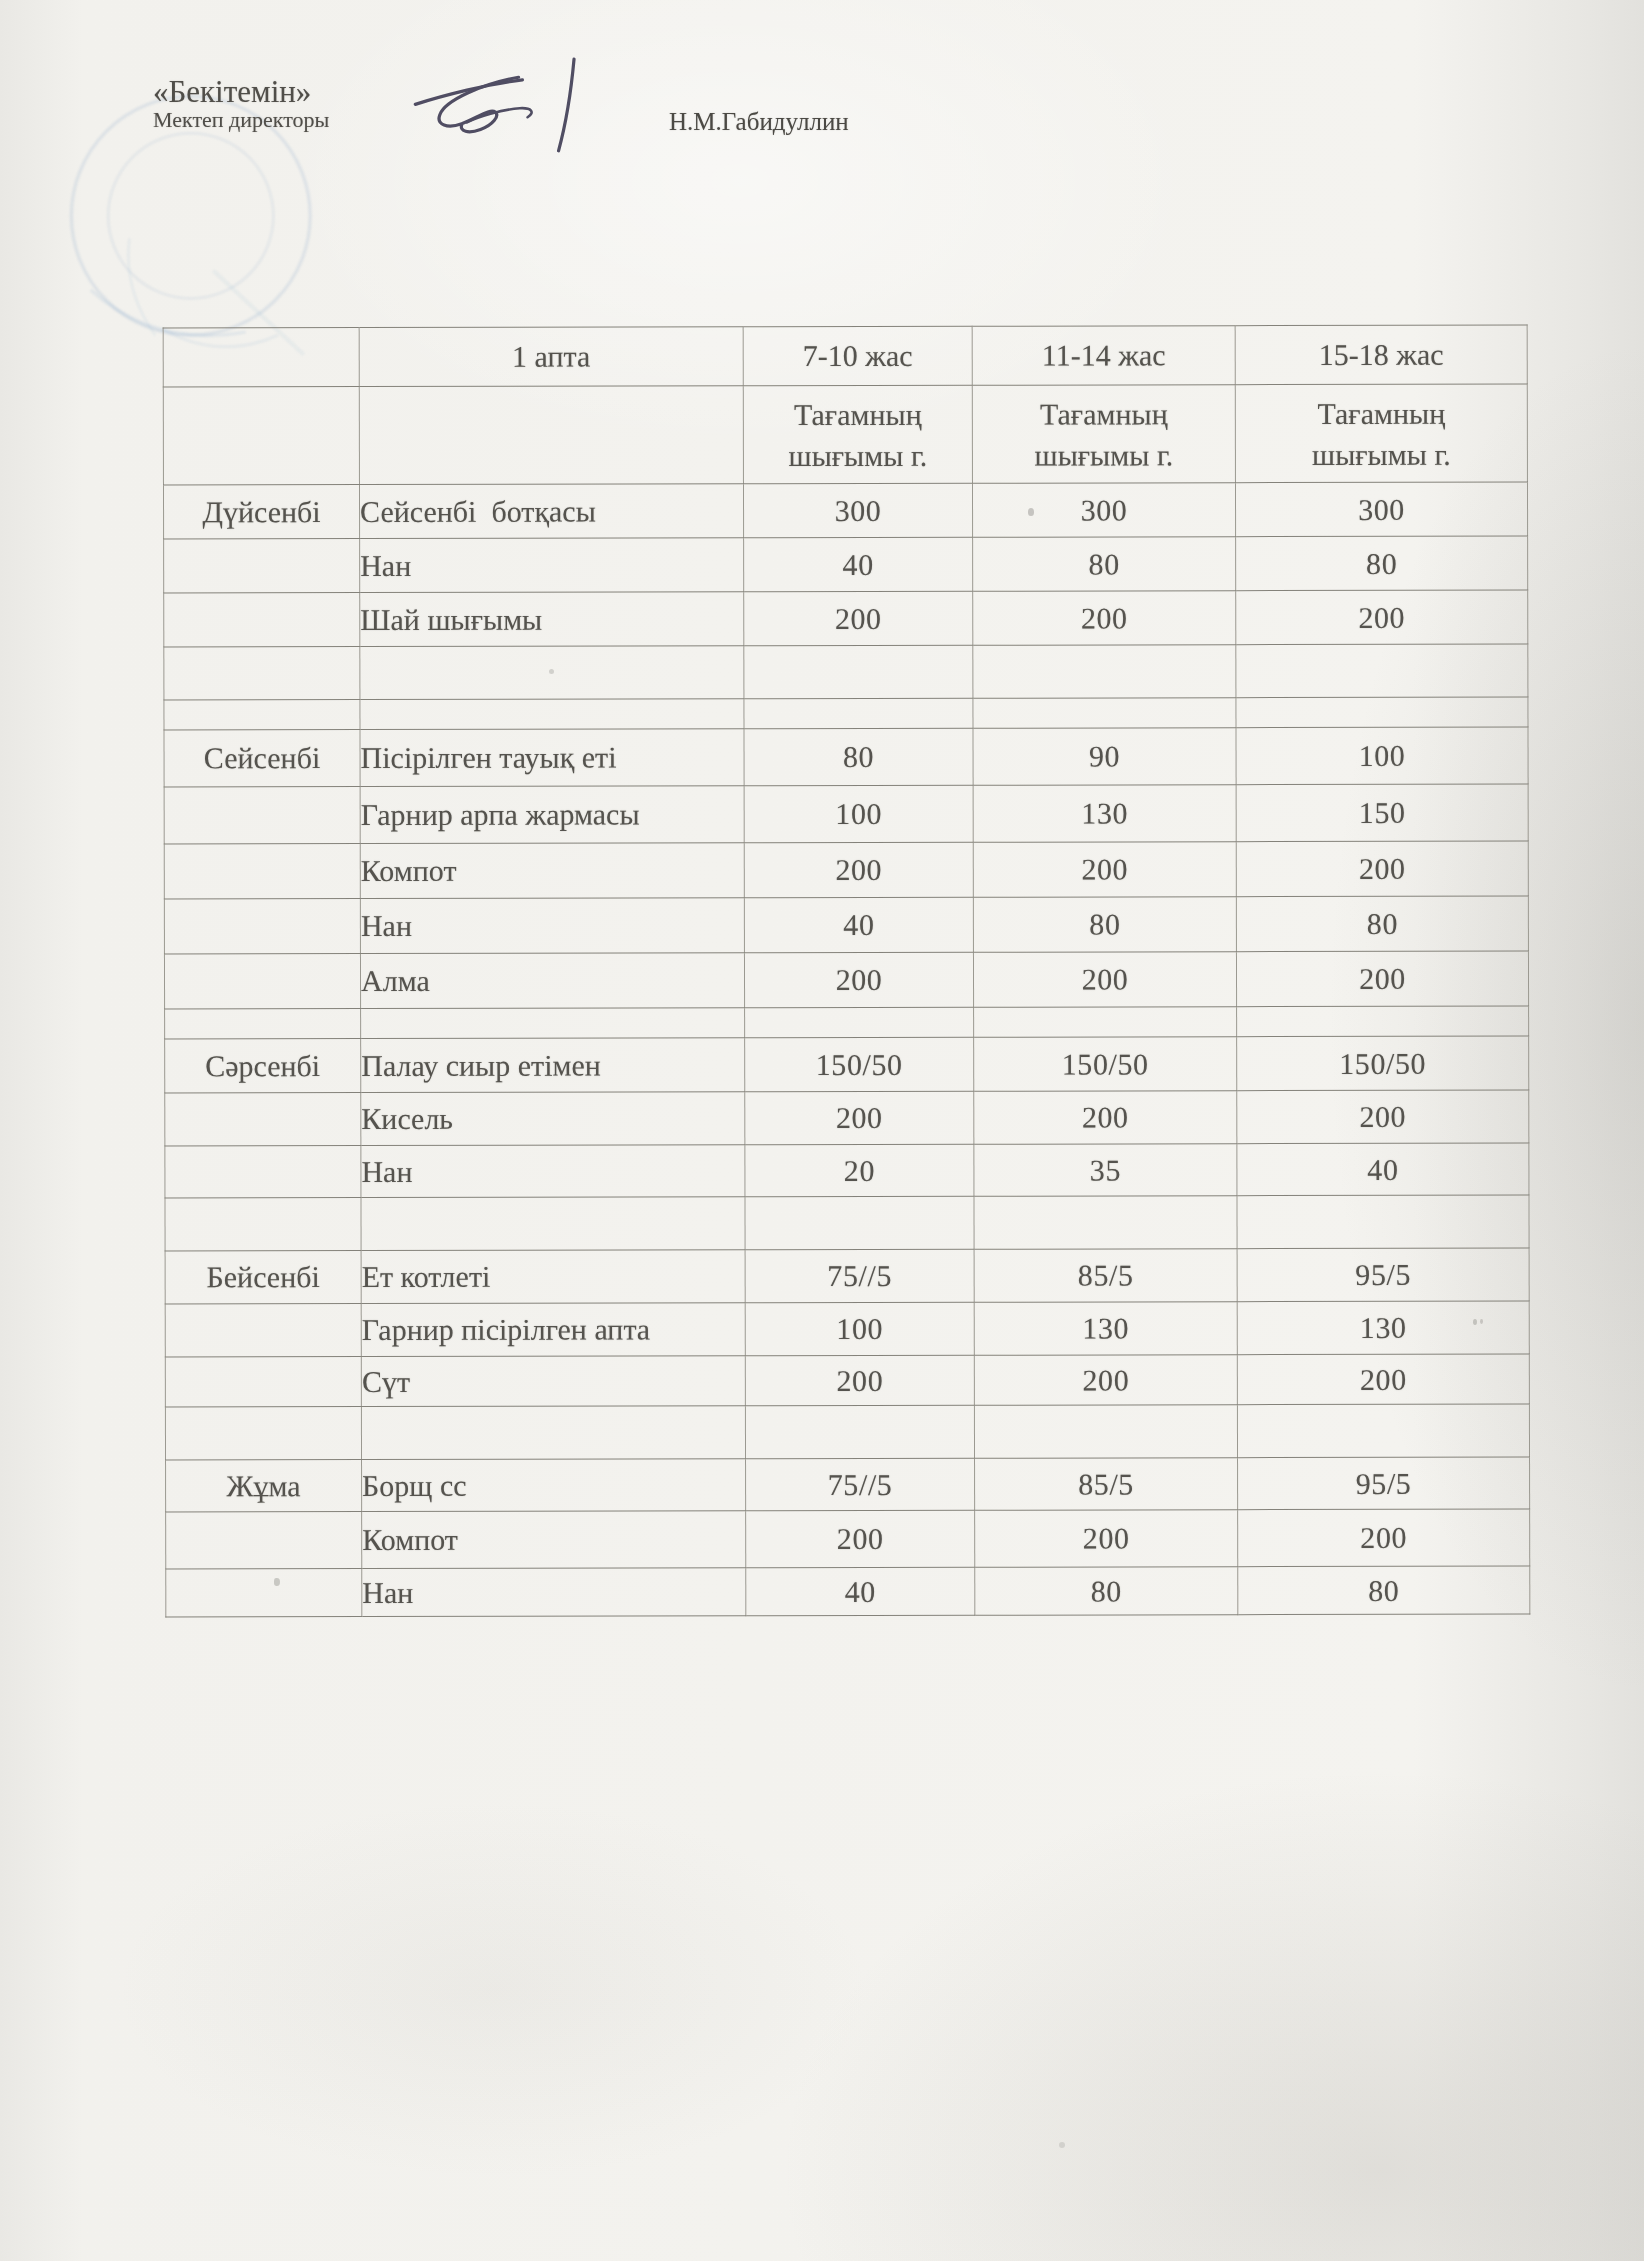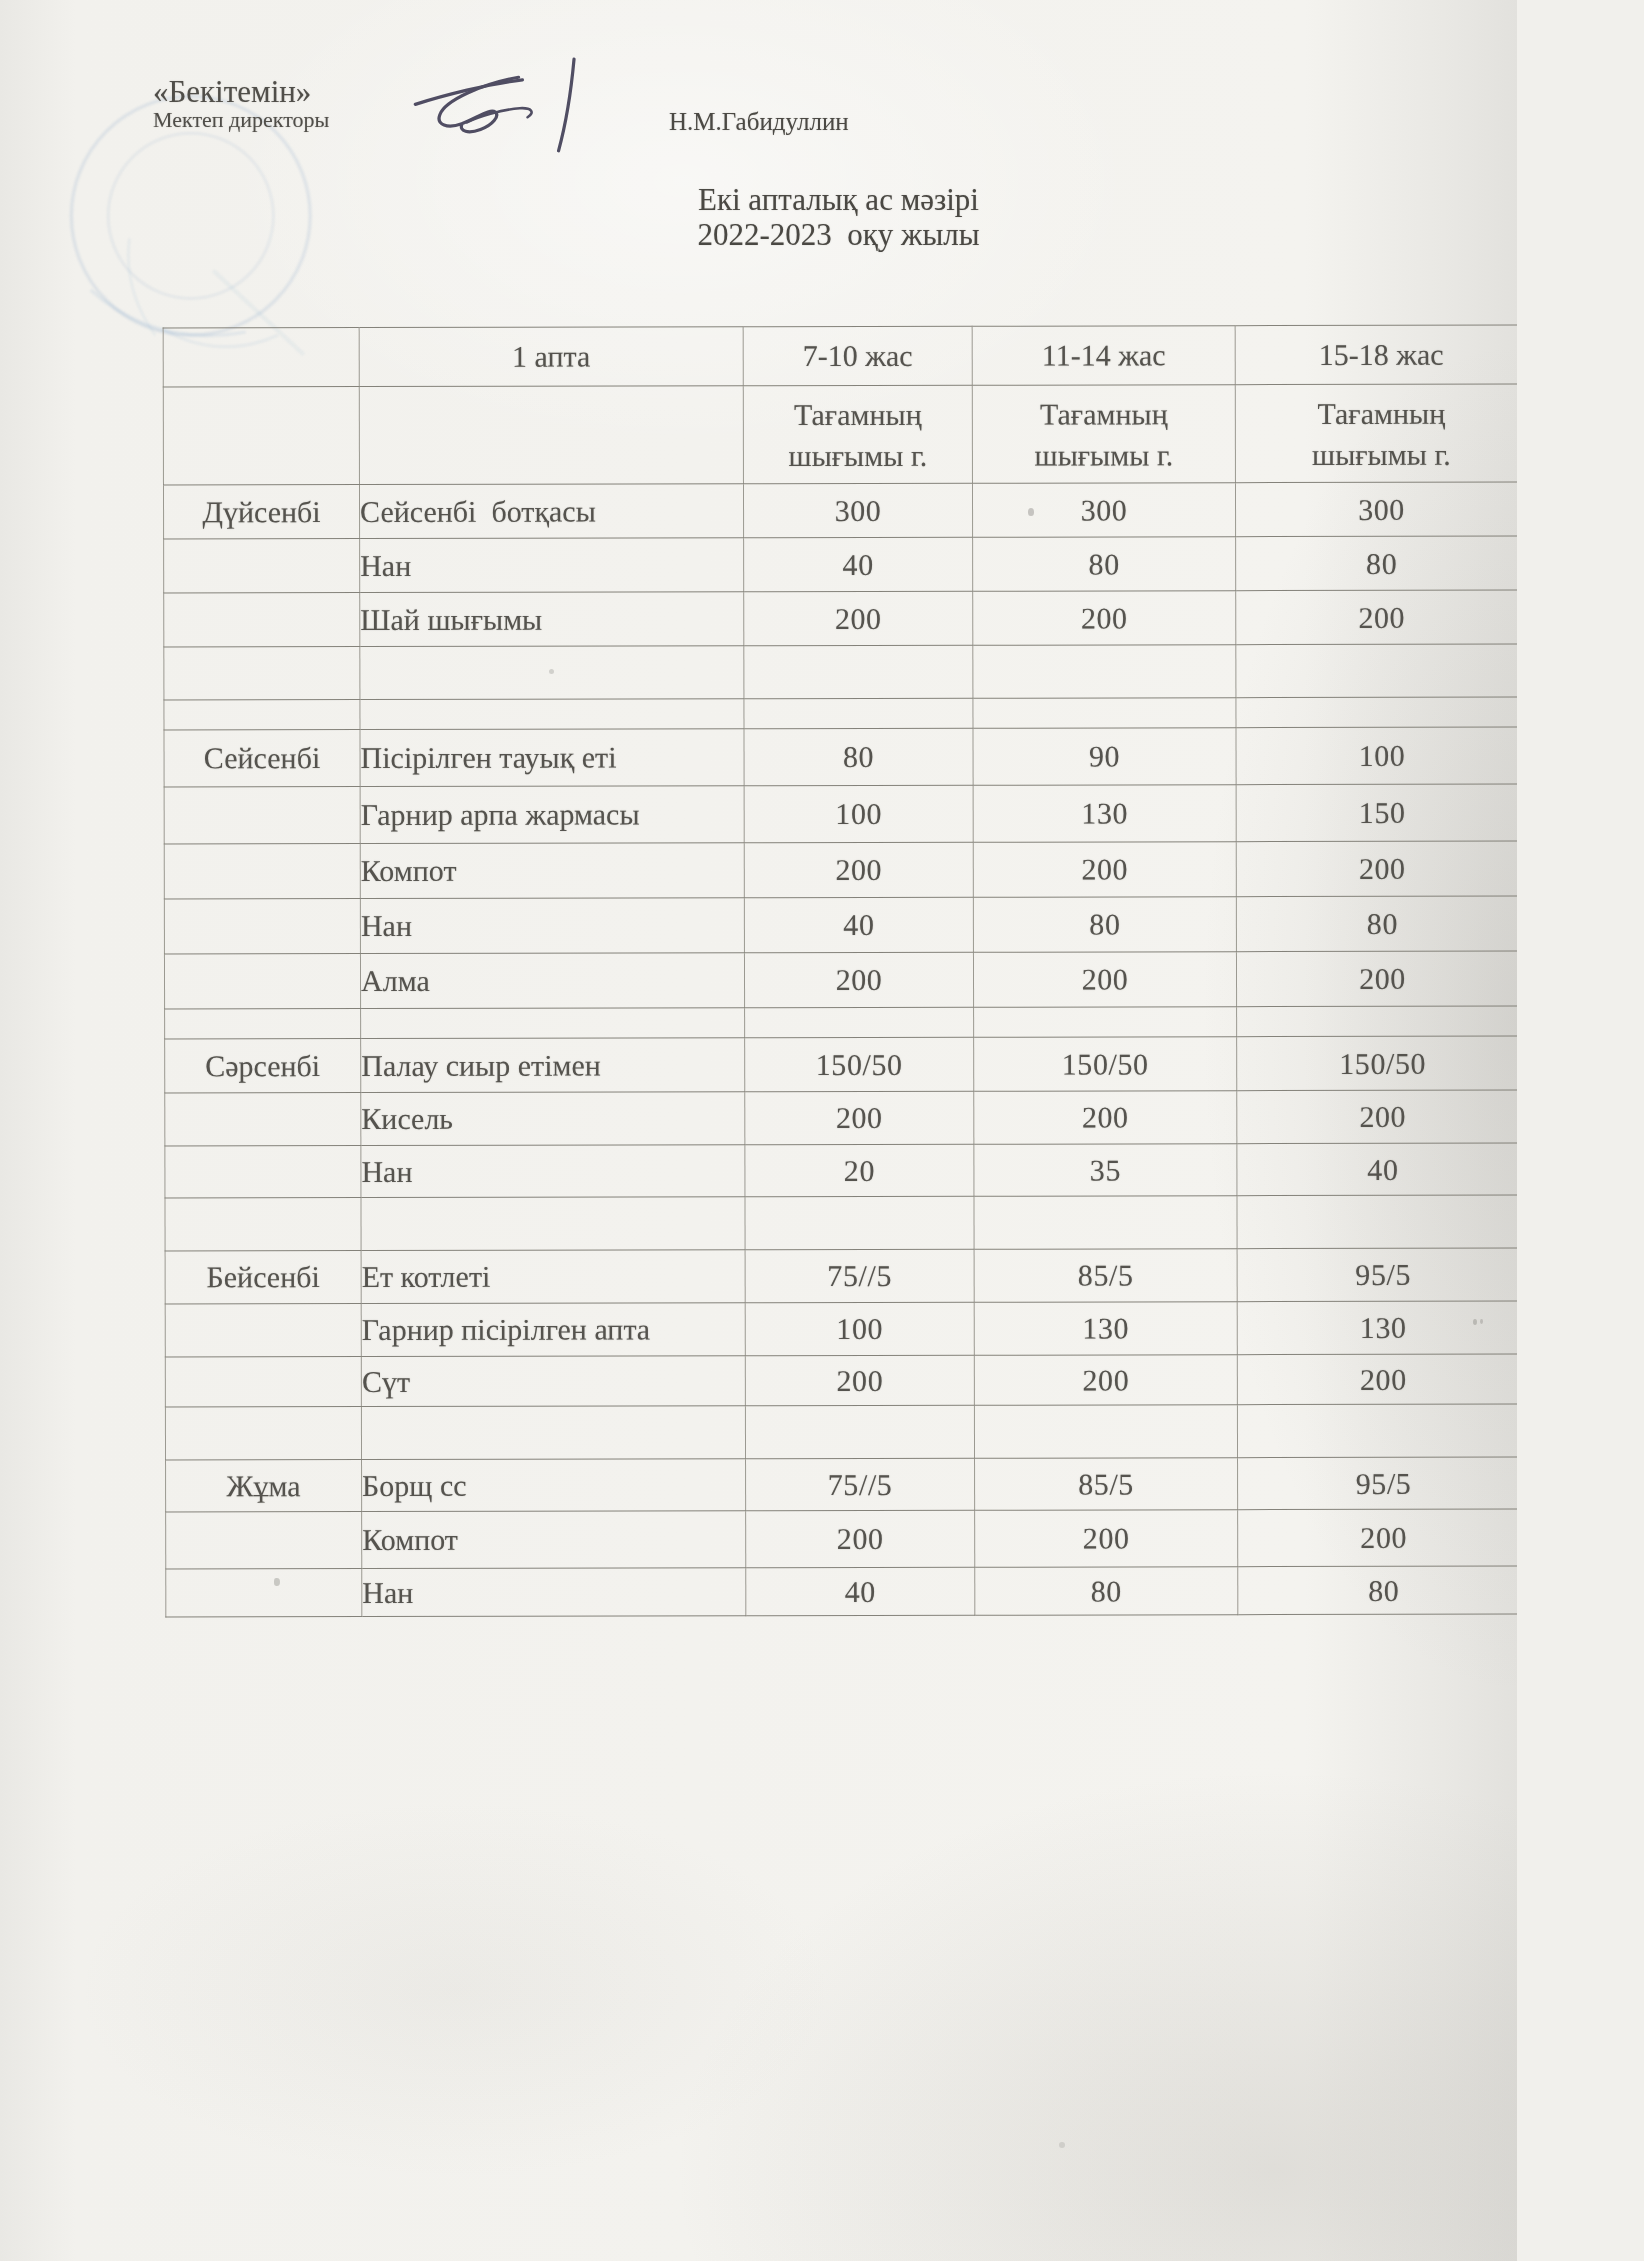--- a/index.html
+++ b/index.html
@@ -2,21 +2,21 @@
 <html style="font-size:10.3px"><head>
 <meta charset="utf-8">
 <style>
   html,body { margin:0; padding:0; }
   body {
     width:1644px; height:2261px;
     font-family:"Liberation Serif","DejaVu Serif",serif;
     background:#f1f0ec;
   }
   .page {
-    position:relative; width:1517px; height:2261px; overflow:hidden;
+    position:relative; width:1644px; height:2261px; overflow:hidden;
     background:
       radial-gradient(ellipse 967px 645px at 84% 96%, rgba(150,146,138,0.22), transparent 62%),
       radial-gradient(ellipse 451px 967px at 100% 45%, rgba(140,138,132,0.18), transparent 70%),
       radial-gradient(ellipse 580px 290px at 30% 88%, rgba(170,167,160,0.10), transparent 65%),
       radial-gradient(ellipse 774px 451px at 45% 8%, rgba(255,255,255,0.45), transparent 60%),
       linear-gradient(90deg, #e9e8e4 0%, #f2f1ed 5%, #f4f3ef 86%, #e8e7e3 96%, #e2e1dd 100%),
       #f1f0ec;
     color:#4c4b47;
   }
   .txt { position:absolute; white-space:pre-wrap; text-shadow:0 0 1.3px rgba(96,94,88,0.35); }
@@ -80,24 +80,20 @@
   <div class="txt approve-role">Мектеп директоры</div>
   <div class="txt director-name">Н.М.Габидуллин</div>
 
   <svg class="sig" viewBox="0 0 310 170">
     <path d="M 16,84 C 60,70 130,52 182,46" fill="none" stroke="#3a3750" stroke-width="5" stroke-linecap="round"></path>
     <path d="M 176,42 C 120,52 62,78 54,100 C 48,116 66,122 88,114 C 112,105 132,90 140,96 C 147,102 136,116 117,123 C 98,130 84,126 88,115" fill="none" stroke="#3a3750" stroke-width="5" stroke-linecap="round"></path>
     <path d="M 96,112 C 112,104 150,92 178,90 C 196,89 202,96 190,104" fill="none" stroke="#3a3750" stroke-width="4" stroke-linecap="round"></path>
     <path d="M 262,14 C 258,58 250,112 238,156" fill="none" stroke="#3a3750" stroke-width="5" stroke-linecap="round"></path>
   </svg>
 
-  <div class="title-wrap">
-    <div class="title-line">Екі апталық ас мәзірі</div>
-    <div class="title-line">2022-2023  оқу жылы</div>
-  </div>
 
   <table class="menu">
     <colgroup>
       <col style="width:196px">
         <col style="width:384px">
         <col style="width:229px">
         <col style="width:263px">
         <col style="width:292px">
     </colgroup>
     <thead>

